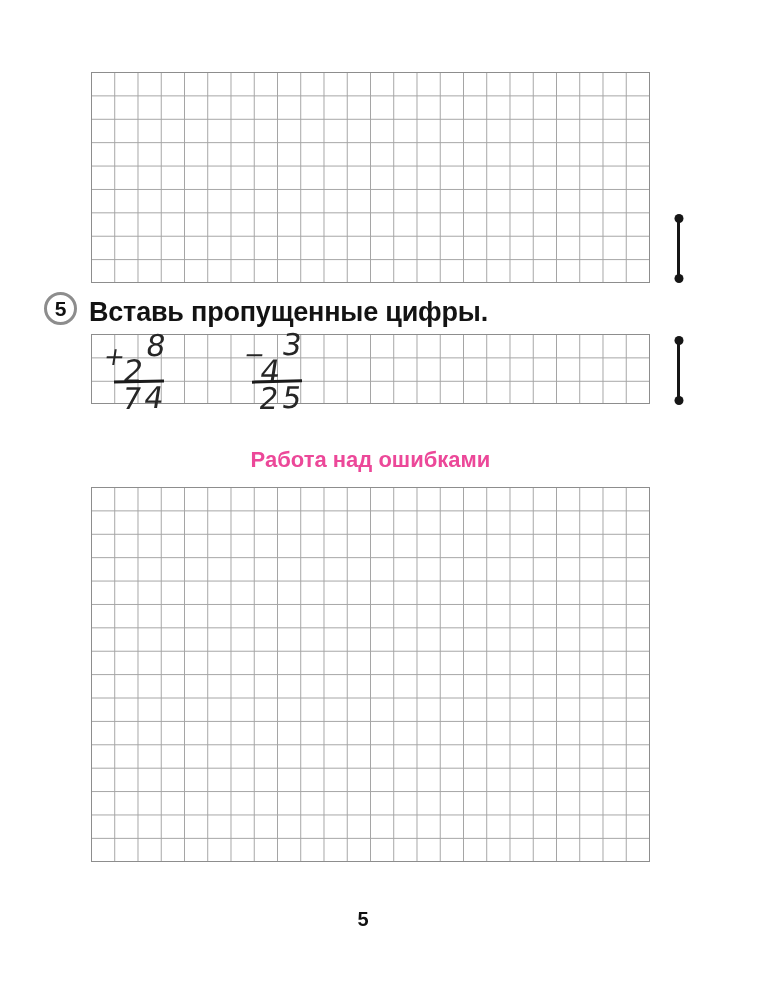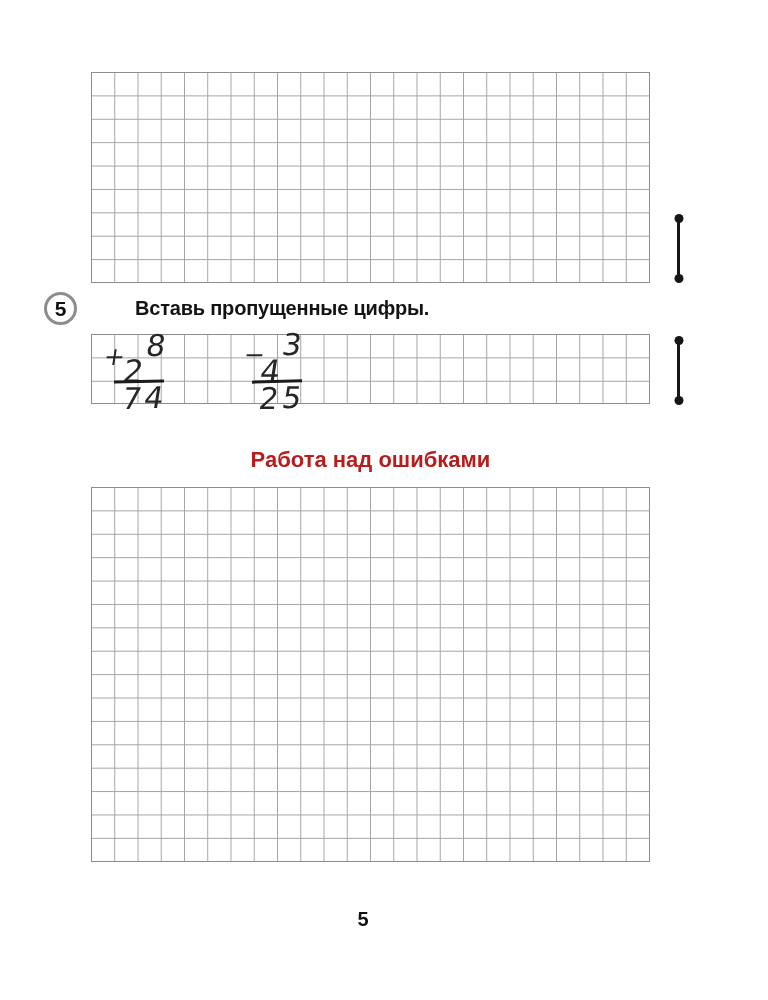--- a/index.html
+++ b/index.html
@@ -35,27 +35,27 @@
 
   
   .task-badge {
     position:absolute; left:44px; top:292px; width:27px; height:27px;
     border:3px solid #8d8d8d; border-radius:50%;
     display:flex; align-items:center; justify-content:center; background:#fff;
   }
   .task-badge span { font-size:21px; font-weight:700; color:#101010; line-height:1; }
   .instruction {
     position:absolute; left:89px; top:297px;
-    font-size:20px; font-weight:700; color:#131313; letter-spacing:-0.2px;margin-left:46px;
+    font-size:27px; font-weight:700; color:#131313; letter-spacing:-0.2px;
   }
 
   
   .section-heading {
     position:absolute; left:91px; top:447px; width:559px; text-align:center;
-    font-size:22px; font-weight:700; color:#b91c1c;
+    font-size:22px; font-weight:700; color:#ec4899;
   }
   .page-number {
     position:absolute; left:0; top:908px; width:726px; text-align:center;
     font-size:20px; font-weight:700; color:#111111;
   }
 
   
   .hw {
     position:absolute; font-family:"DejaVu Sans", sans-serif; color:#262626;
     line-height:1; transform:skewX(-9deg); transform-origin:50% 100%;

